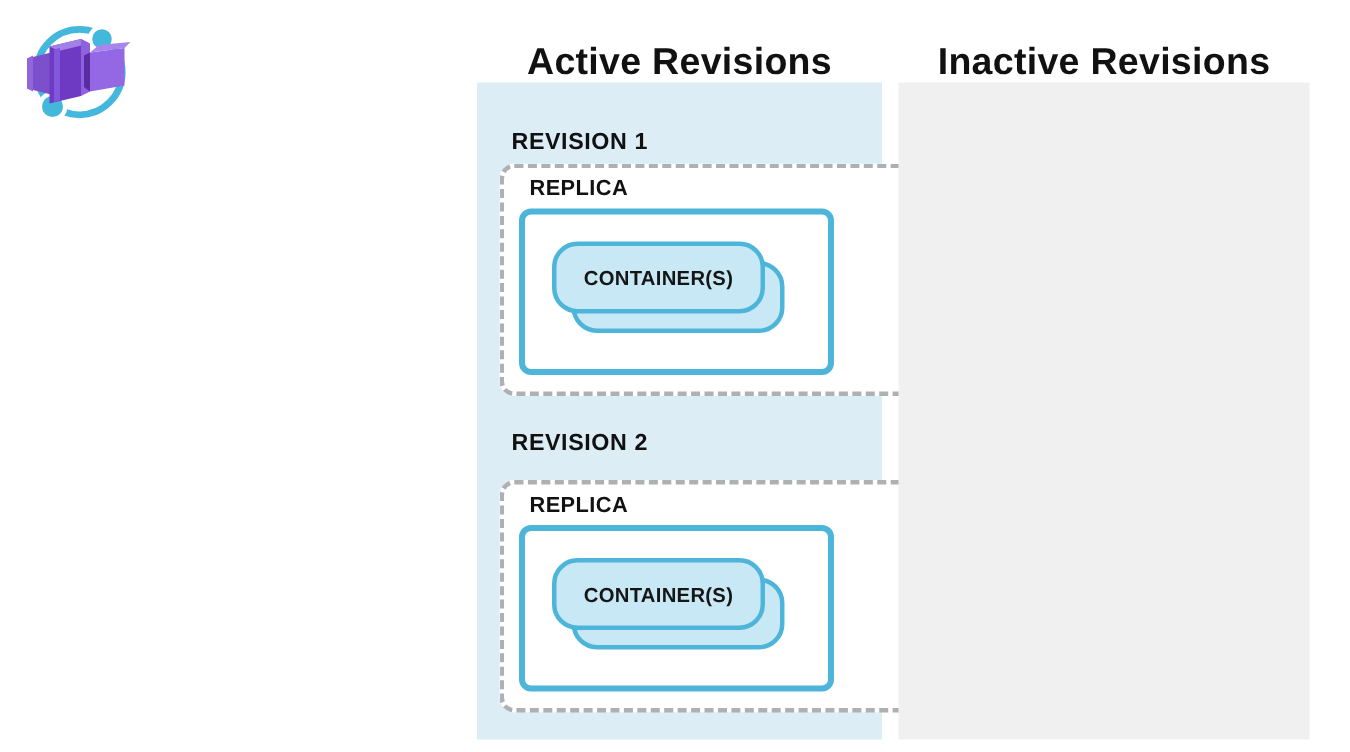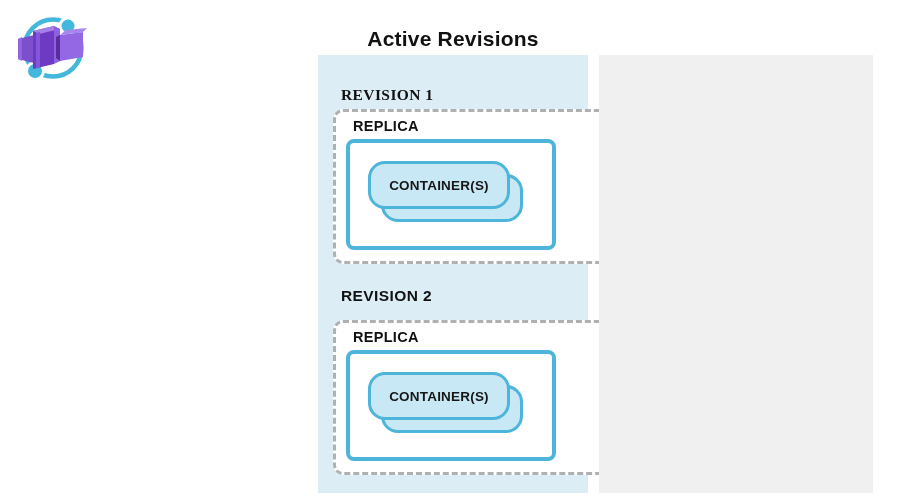--- a/index.html
+++ b/index.html
@@ -33,21 +33,21 @@
     font-size: 23px;
     line-height: 31px;
     color: #3d3d3d;
   }
   .intro b { color: #161616; font-weight: bold; }
 
   
   .col-header {
     position: absolute;
     top: 27px;
-    font-size: 21px;
+    font-size: 25px;
     font-weight: bold;
     color: #111111;
     text-align: center;
     letter-spacing: 0.2px;
   }
   .col-header.active   { left: 318px; width: 270px; }
   .col-header.inactive { left: 599px; width: 274px; }
 
   
   .panel {
@@ -60,21 +60,21 @@
 
   
   .rev-label {
     position: absolute;
     left: 23px;
     font-size: 15.5px;
     font-weight: bold;
     color: #111111;
     letter-spacing: 0.4px;
   }
-  .rev-label.r1 { top: 31px; font-family: Liberation Serif, serif; }
+  .rev-label.r1 { top: 31px; }
   .rev-label.r2 { top: 232px; }
 
   .rev-box {
     position: absolute;
     left: 15px;
     width: 278px;
     height: 155px;
     background: #ffffff;
     border: 3px dashed #afb0b2;
     border-radius: 10px;
@@ -152,20 +152,21 @@
       <g>
         <polygon points="42,31 46,29 46,55 42,52" fill="#5a2ca0"></polygon>
         <polygon points="46,29 69,26 69,51 46,55" fill="#9468e4"></polygon>
         <polygon points="46,29 52,24 73,22 69,26" fill="#a986ec"></polygon>
       </g>
     </svg>
   </div>
 
 
   <div class="col-header active">Active Revisions</div>
+  <div class="col-header inactive">Inactive Revisions</div>
 
   <div class="panel active">
 
     <div class="rev-label r1">REVISION 1</div>
     <div class="rev-box r1">
       <div class="replica-label">REPLICA</div>
       <div class="replica-box">
         <div class="container-card back"></div>
         <div class="container-card front">CONTAINER(S)</div>
       </div>

